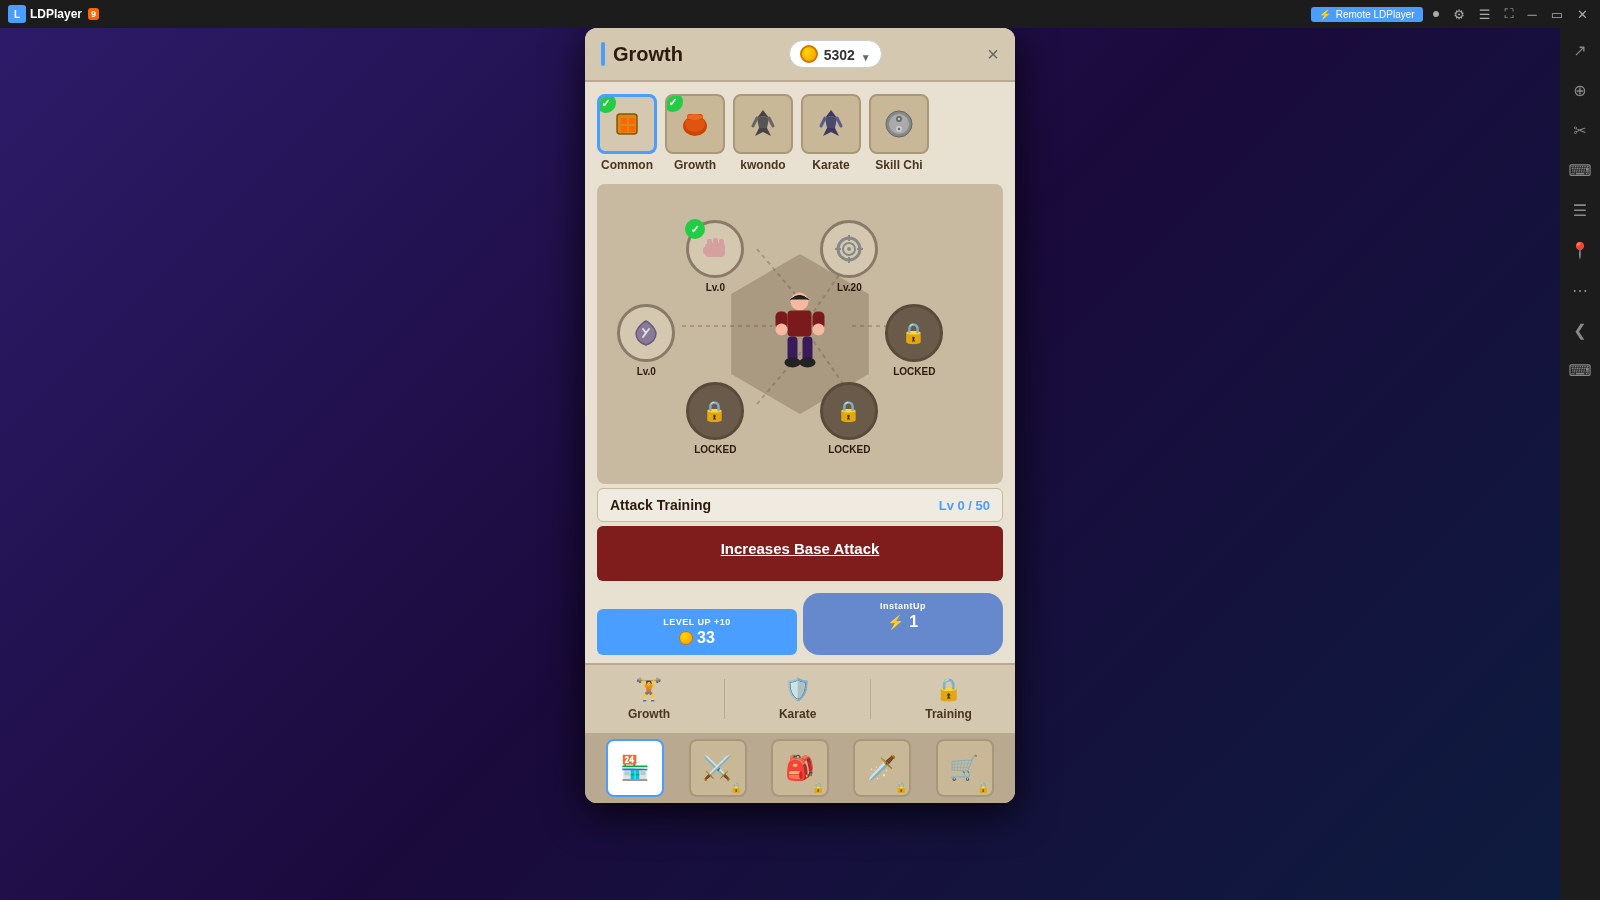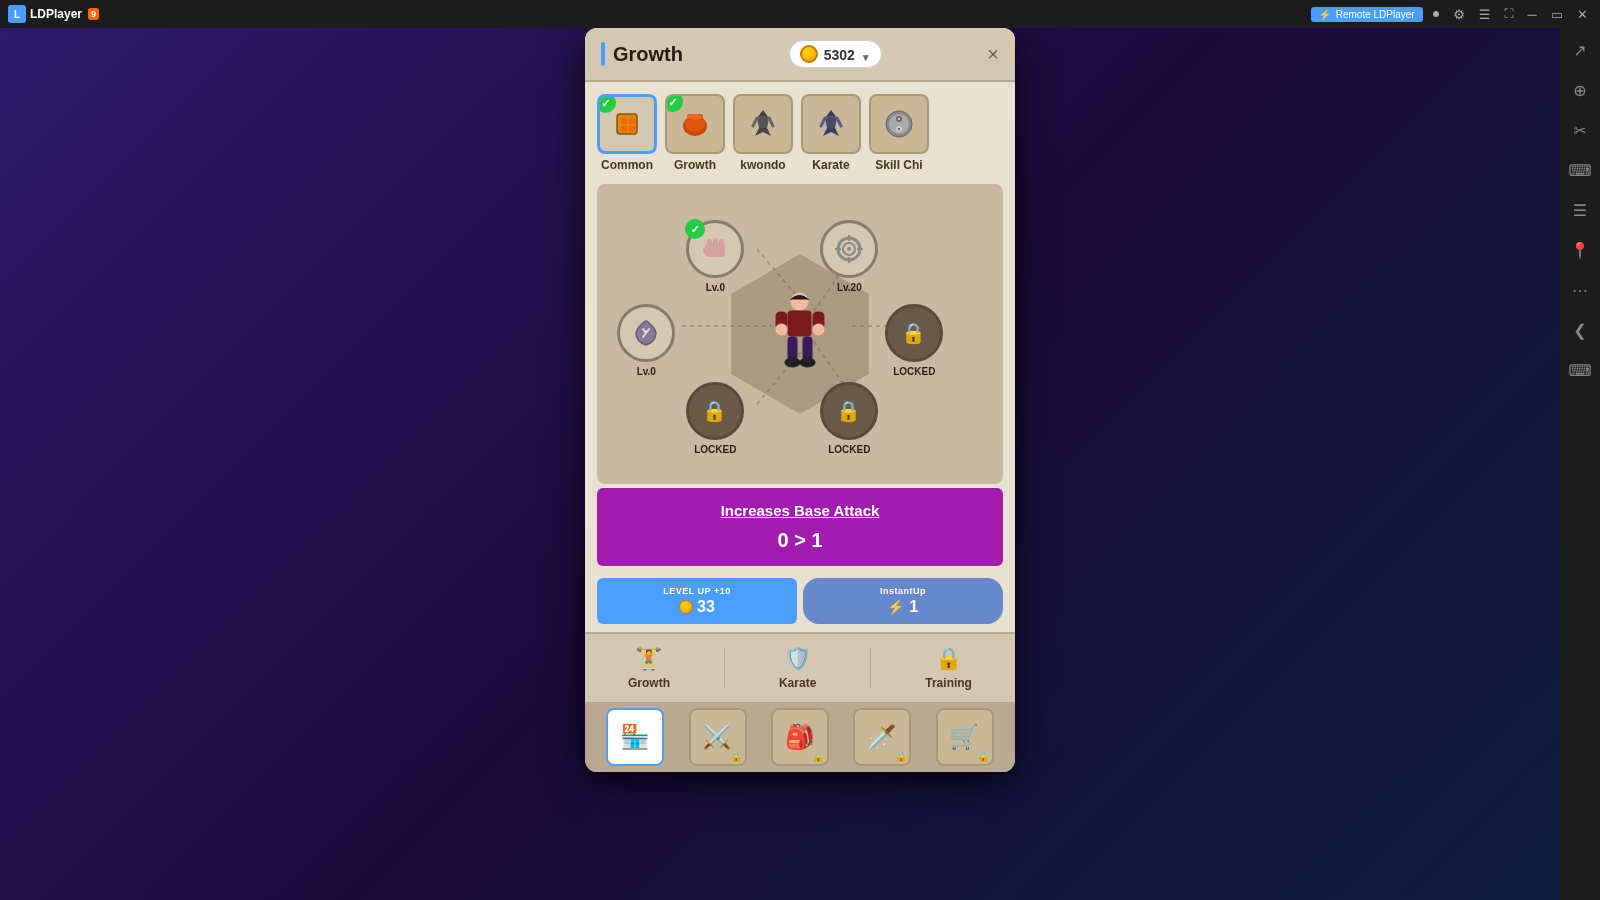--- a/index.html
+++ b/index.html
@@ -291,21 +291,21 @@
     }
     .info-level {
       margin-left: auto;
       font-size: 13px;
       color: #4a9eff;
       font-weight: bold;
     }
 
     
     .desc-box {
-      background: #a21caf;
+      background: #7f1d1d;
       margin: 4px 12px;
       border-radius: 6px;
       padding: 14px 12px;
       text-align: center;
     }
     .desc-title {
       font-size: 15px;
       color: #fff;
       font-weight: bold;
       text-decoration: underline;
@@ -361,20 +361,21 @@
       flex: 1;
       background: #4a9eff;
       border: none;
       border-radius: 6px;
       padding: 8px 6px;
       cursor: pointer;
       display: flex;
       flex-direction: column;
       align-items: center;
       gap: 2px;
+      margin-top: 16px;
     }
     .btn-instantup {
       flex: 1;
       background: #6688cc;
       border: none;
       border-radius: 16px;
       padding: 8px 6px;
       cursor: pointer;
       display: flex;
       flex-direction: column;
@@ -666,24 +667,27 @@
 
     <div class="skill-node" style="top:66%;left:55%">
       <div class="skill-node-icon locked">
         <span class="skill-lock-icon">🔒</span>
       </div>
       <span class="skill-node-label">LOCKED</span>
     </div>
 
   </div>
 
+  <div class="info-panel">
+    <span class="info-label">Attack Training</span>
+    <span class="info-level">Lv 0 / 50</span>
+  </div>
 
   <div class="desc-box">
     <div class="desc-title">Increases Base Attack</div>
-    <div class="desc-value">0 &gt; 1</div>
   </div>
 
   <div class="action-btns">
     <button class="btn-levelup10">
       <span class="btn-label">LEVEL UP +10</span>
       <div class="btn-cost">
         <div class="btn-coin"></div>
         <span class="btn-cost-num">33</span>
       </div>
     </button>

